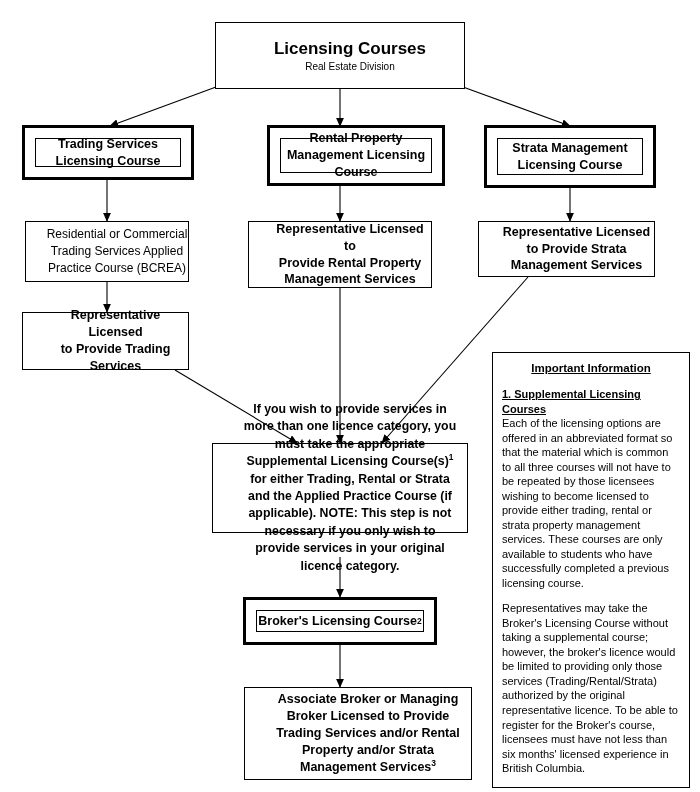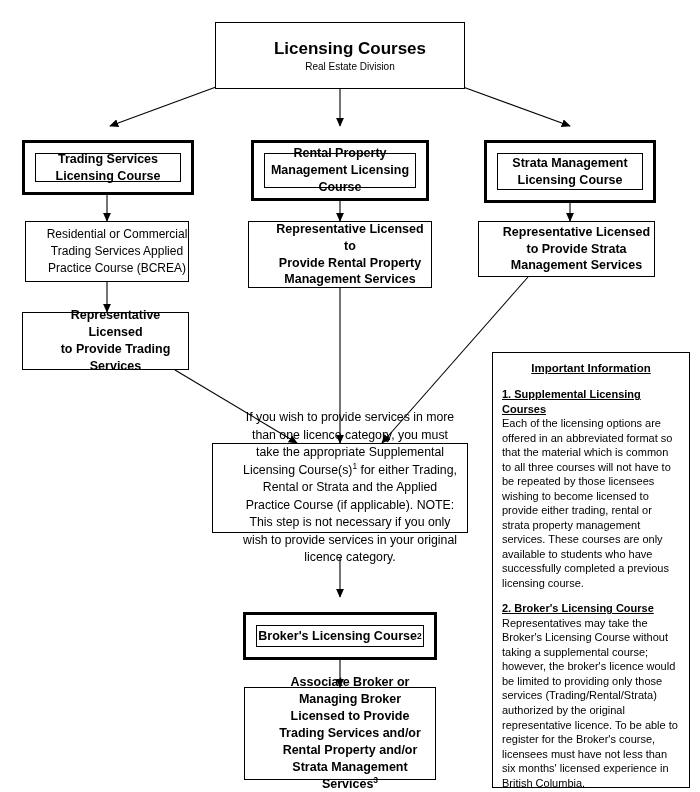--- a/index.html
+++ b/index.html
@@ -36,21 +36,20 @@
     padding-left: 20px;
   }
   
   .thin {
     border: 1px solid #000000;
   }
   
   .heavy {
     border: 3px solid #000000;
     padding: 10px;
-    margin-top: 15px;
   }
   .heavy > .inner {
     border: 1px solid #000000;
     width: 100%;
     height: 100%;
     display: flex;
     align-items: center;
     justify-content: center;
     box-sizing: border-box;
   }
@@ -162,21 +161,21 @@
   <div class="node thin" style="left:215px; top:22px; width:250px; height:67px; flex-direction:column;">
     <div class="title-main">Licensing Courses</div>
     <div class="title-sub">Real Estate Division</div>
   </div>
 
   <div class="node heavy" style="left:22px; top:125px; width:172px; height:55px;">
     <div class="inner lbl-bold" style="white-space:pre-line;">Trading Services
 Licensing Course</div>
   </div>
 
-  <div class="node heavy" style="left:251px; top:125px; width:178px; height:61px;align-items:center;">
+  <div class="node heavy" style="left:267px; top:125px; width:178px; height:61px;align-items:center;">
     <div class="inner lbl-bold" style="white-space:pre-line;">Rental Property
 Management Licensing
 Course</div>
   </div>
 
   <div class="node heavy" style="left:484px; top:125px; width:172px; height:63px;">
     <div class="inner lbl-bold" style="white-space:pre-line;">Strata Management
 Licensing Course</div>
   </div>
 
@@ -189,47 +188,46 @@
 Management Services</div>
 
   <div class="node thin lbl-bold" style="left:478px; top:221px; width:177px; height:56px; white-space:pre-line;">Representative Licensed
 to Provide Strata
 Management Services</div>
 
   <div class="node thin lbl-bold" style="left:22px; top:312px; width:167px; height:58px; white-space:pre-line;">Representative Licensed
 to Provide Trading
 Services</div>
 
-  <div class="node thin" style="left:212px; top:443px; width:256px; height:90px;">
+  <div class="node thin" style="left:212px; top:443px; width:256px; height:90px;font-weight:bold;">
     <div class="para">
       <span>If you wish to provide services in more than one licence category, you must take the appropriate Supplemental Licensing Course(s)</span><sup>1</sup><span> for either Trading, Rental or Strata and the Applied Practice Course (if applicable). NOTE: This step is not necessary if you only wish to provide services in your original licence category.</span>
     </div>
   </div>
 
   <div class="node heavy" style="left:243px; top:597px; width:194px; height:48px;text-align:right;">
     <div class="inner lbl-bold">
       <span>Broker's Licensing Course</span>
         <sup>2</sup>
     </div>
   </div>
 
-  <div class="node thin" style="left:244px; top:687px; width:192px; height:93px;">
+  <div class="node thin" style="left:244px; top:687px; width:228px; height:93px;">
     <div class="lbl-bold" style="padding:0 8px;">
       <span>Associate Broker or Managing Broker Licensed to Provide Trading Services and/or Rental Property and/or Strata Management Services</span><sup>3</sup>
     </div>
   </div>
 
   <div id="info-panel">
     <div class="panel-title">Important Information</div>
 
     <div class="sec">
       <span class="sec-head">1.  Supplemental Licensing Courses</span>
       <span class="sec-body">Each of the licensing options are offered in an abbreviated format so that the material which is common to all three courses will not have to be repeated by those licensees wishing to become licensed to provide either trading, rental or strata property management services. These courses are only available to students who have successfully completed a previous licensing course.</span>
     </div>
 
     <div class="sec">
-      <span class="sec-head">2.  Broker's Licensing Course</span>
       <span class="sec-body">Representatives may take the Broker's Licensing Course without taking a supplemental course; however, the broker's licence would be limited to providing only those services (Trading/Rental/Strata) authorized by the original representative licence.  To be able to register for the Broker's course, licensees must have not less than six months' licensed experience in British Columbia.</span>
     </div>
 
   </div>
 
 </div>
 
 </body></html>

